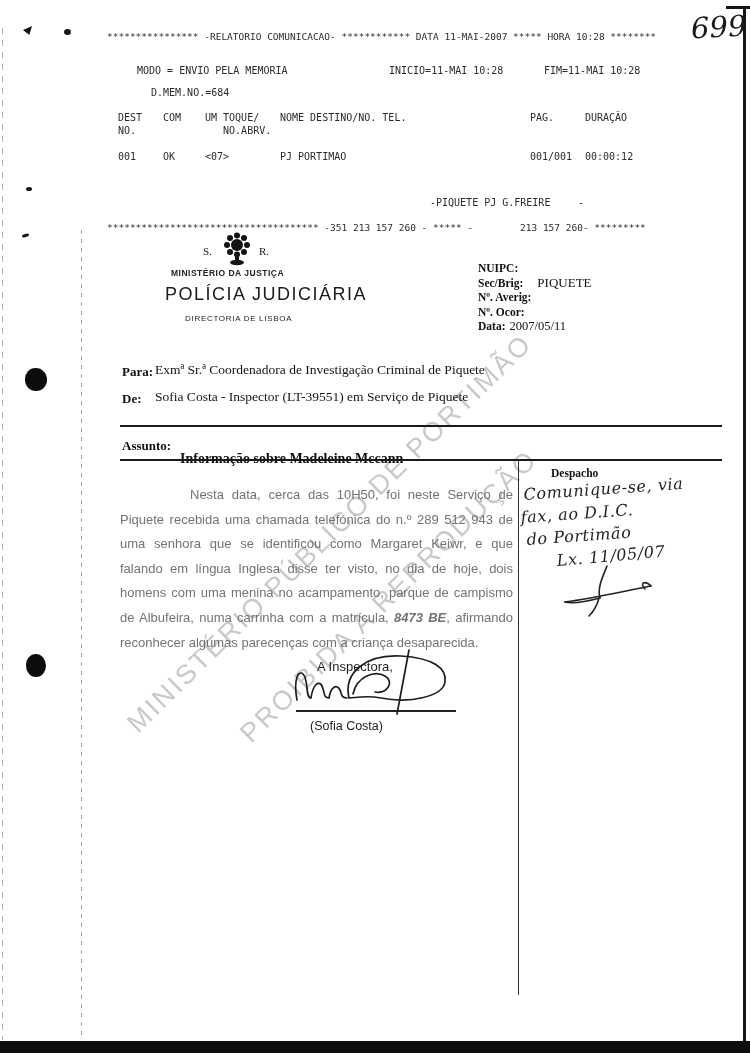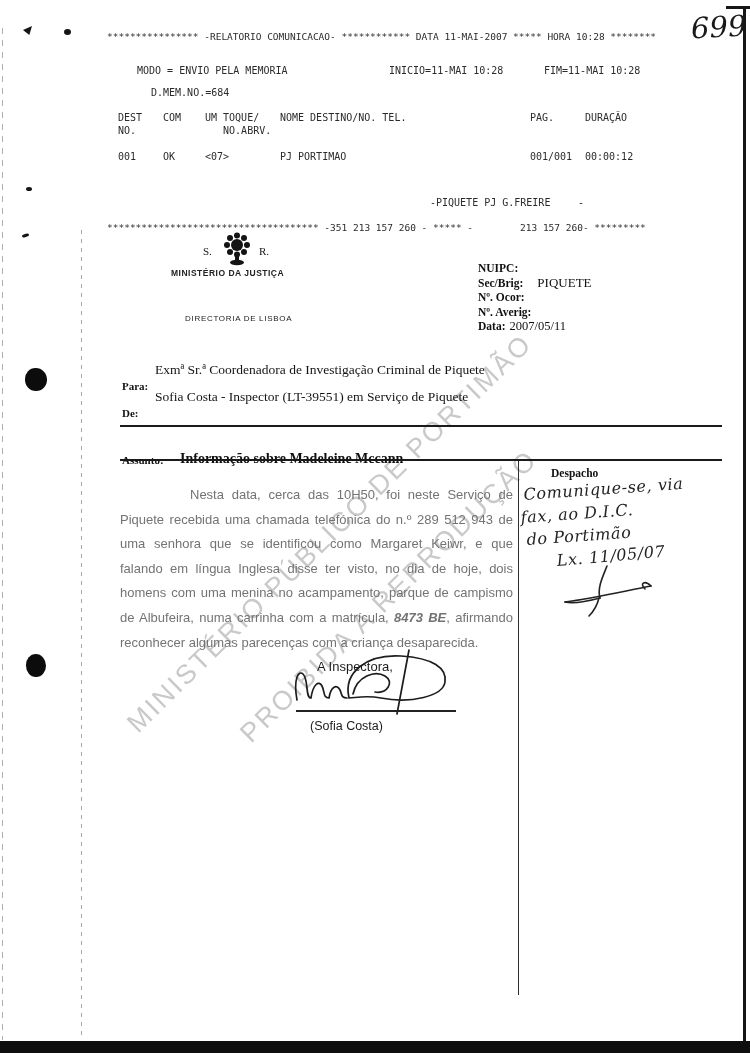--- a/index.html
+++ b/index.html
@@ -14,21 +14,21 @@
   .lh-sr{font-family:"Liberation Serif",serif;font-size:11px;color:#151515;}
   .lh-min{font-size:8.5px;letter-spacing:.5px;font-weight:bold;color:#222;}
   .lh-org{font-size:18px;letter-spacing:1.5px;color:#1b1b1b;}
   .lh-dir{font-size:8px;letter-spacing:.7px;font-weight:normal;color:#222;}
   
   .cf-line{height:14.6px;}
   .cf-label{font-family:"Liberation Serif",serif;font-weight:bold;font-size:11.5px;color:#111;}
   .cf-value{font-family:"Liberation Serif",serif;font-size:12.5px;color:#111;}
   
   .doc-title{font-family:"Liberation Serif",serif;font-weight:bold;font-size:15.5px;letter-spacing:.4px;color:#0f0f0f;text-align:center;}
-  .fld-label{font-family:"Liberation Serif",serif;font-weight:bold;font-size:11px;color:#111;margin-top:16px;}
+  .fld-label{font-family:"Liberation Serif",serif;font-weight:bold;font-size:13px;color:#111;}
   .fld-value{font-family:"Liberation Serif",serif;font-size:13.5px;color:#141414;}
   .assunto-value{font-family:"Liberation Serif",serif;font-weight:bold;font-size:14px;color:#0f0f0f;}
   .rule{background:#1a1a1a;height:2px;}
   .body-text{font-size:13px;line-height:24.6px;text-align:justify;text-indent:70px;color:#737373;}
   .plate{font-weight:bold;font-style:italic;}
   .sig-caption{font-size:13px;color:#1c1c1c;}
   .sig-name{font-size:12.5px;color:#1c1c1c;}
   .sig-line{background:#222;height:2px;}
   
   .desp-vline{width:1px;background:#2e2e2e;}
@@ -108,27 +108,28 @@
         <circle cx="18" cy="22.5" r="3"></circle>
         <circle cx="11" cy="20" r="3"></circle>
       <circle cx="8" cy="13" r="3"></circle>
         <circle cx="11" cy="6" r="3"></circle>
       <rect x="16" y="22" width="4" height="7"></rect>
       <ellipse cx="18" cy="30.5" rx="7" ry="2.8"></ellipse>
     </svg>
   </div>
   <div class="abs lh-sr z2" style="left:259px;top:245px;">R.</div>
   <div class="abs lh-min z2" style="left:171px;top:268px;">MINISTÉRIO DA JUSTIÇA</div>
+  <div class="abs lh-org z2" style="left:165px;top:284px;">POLÍCIA JUDICIÁRIA</div>
   <div class="abs lh-dir z2" style="left:185px;top:314px;">DIRECTORIA DE LISBOA</div>
 
   <div class="abs z2" style="left:478px;top:258px;width:230px;">
     <div class="cf-line"><span class="cf-label">NUIPC:</span></div>
     <div class="cf-line"><span class="cf-label">Sec/Brig:</span><span class="cf-value" style="margin-left:14px;font-size:13px;">PIQUETE</span></div>
+    <div class="cf-line"><span class="cf-label">Nº. Averig:</span></div>
     <div class="cf-line"><span class="cf-label">Nº. Ocor:</span></div>
-    <div class="cf-line"><span class="cf-label">Nº. Averig:</span></div>
     <div class="cf-line"><span class="cf-label">Data:</span><span class="cf-value" style="margin-left:4px;">2007/05/11</span></div>
   </div>
 
 
   <div class="abs fld-label z2" style="left:122px;top:364px;">Para:</div>
   <div class="abs fld-value z2" style="left:155px;top:362px;">Exmª Sr.ª Coordenadora de Investigação Criminal de Piquete</div>
 
   <div class="abs fld-label z2" style="left:122px;top:391px;">De:</div>
   <div class="abs fld-value z2" style="left:155px;top:389px;">Sofia Costa - Inspector (LT-39551) em Serviço de Piquete</div>
 

